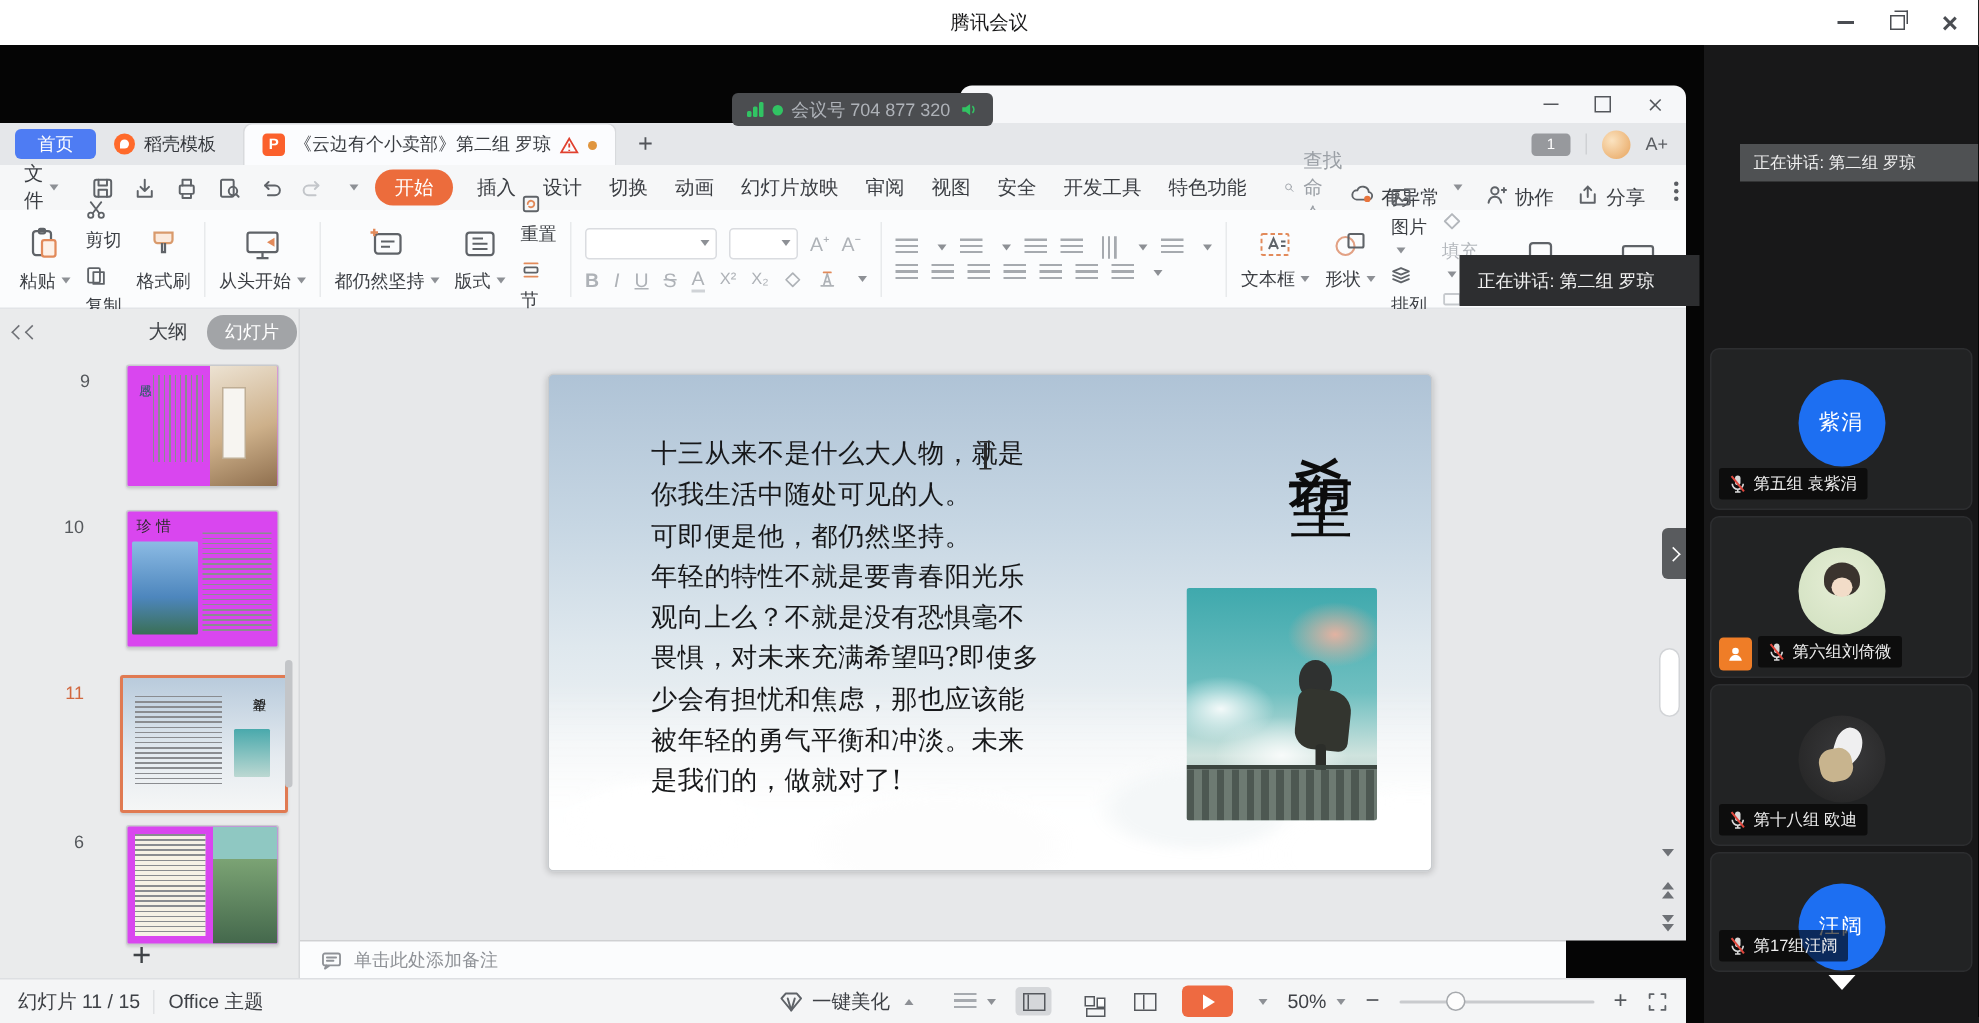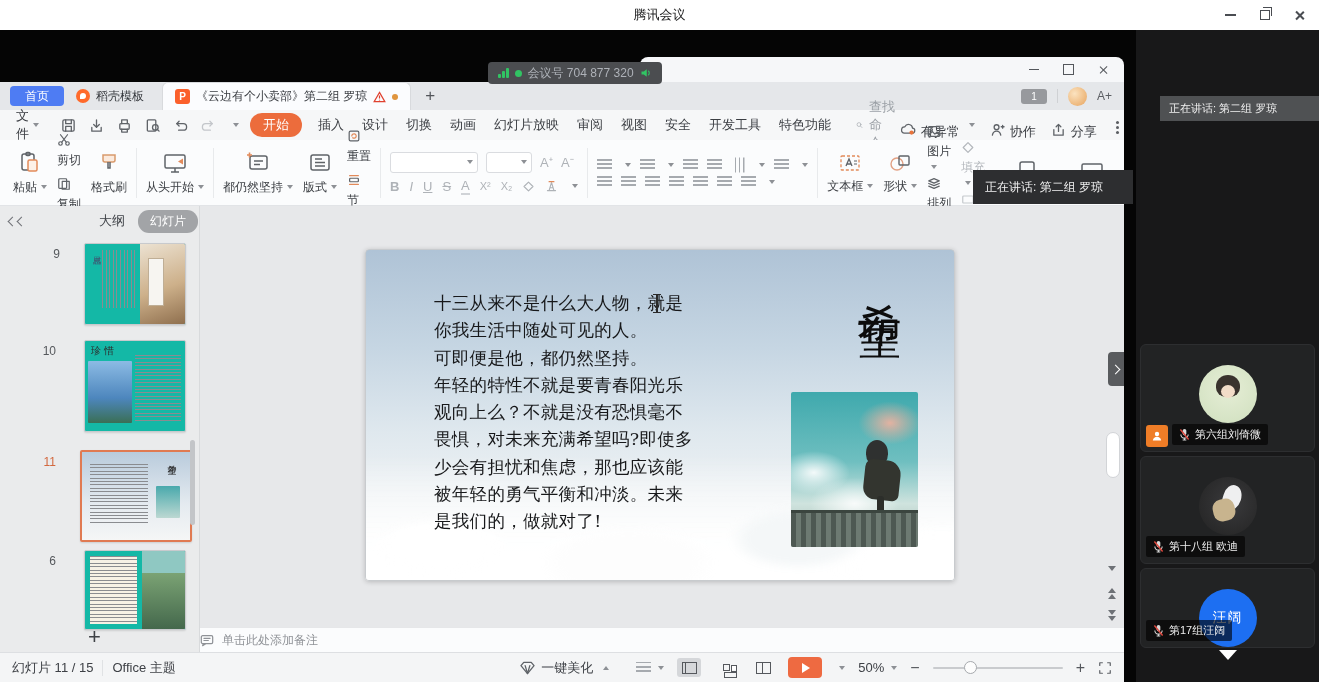--- a/index.html
+++ b/index.html
@@ -74,21 +74,21 @@
   .fbox .car{position:absolute;right:4px;top:7px;}
   .fletter{color:#aeb2b7;font-size:13px;}
   .mi{width:15px;height:12px;background:repeating-linear-gradient(180deg,#a6aaaf 0 1.5px,transparent 1.5px 4.2px);}
   #toast{left:973px;top:170px;width:160px;height:34px;background:#2d2e30;color:#f2f2f2;font-size:12px;display:flex;align-items:center;padding-left:12px;z-index:7;box-sizing:border-box;}
   
   #panel{left:0;top:206px;width:200px;height:446px;background:#eaebec;border-right:1px solid #d8dadc;box-sizing:border-box;}
   .phead{display:flex;align-items:center;height:30px;padding-left:9px;font-size:13px;color:#3f4247;}
   .lchev{width:6px;height:6px;border-left:1.6px solid #6f7176;border-bottom:1.6px solid #6f7176;transform:rotate(45deg);display:inline-block;}
   .pill-slides{background:#a2a4a7;color:#fff;border-radius:11px;padding:3px 12px;font-size:12px;margin-left:13px;}
   .thumb-num{position:absolute;width:24px;text-align:right;font-size:12px;color:#55585c;}
-  .thumb{position:absolute;background:#14b8a6;border:1px solid #c8cacd;border-radius:2px;box-shadow:0 1px 2px rgba(0,0,0,.12);overflow:hidden;}
+  .thumb{position:absolute;background:#d946ef;border:1px solid #c8cacd;border-radius:2px;box-shadow:0 1px 2px rgba(0,0,0,.12);overflow:hidden;}
   .thumb.sel{border:2px solid #e07a52;}
   .strh{background:repeating-linear-gradient(180deg,#8a8c90 0 1px,transparent 1px 3.4px);}
   .strv{background:repeating-linear-gradient(90deg,#8a8c90 0 1px,transparent 1px 3.6px);}
   .vtitle{writing-mode:vertical-rl;font-family:"DejaVu Serif",serif;color:#222;}
   #panel-plus{position:absolute;left:88px;top:624px;font-size:22px;color:#3f4246;}
   #panel-scroll{position:absolute;left:190px;top:440px;width:5px;height:85px;background:#c3c5c8;border-radius:3px;}
   
   #canvas{left:200px;top:206px;width:924px;height:421px;background:#e7e8ea;}
   #slide{position:absolute;left:365px;top:249px;width:588px;height:330px;border:1px solid #c8cbce;border-radius:4px;box-shadow:0 1px 5px rgba(0,0,0,.2);overflow:hidden;background:linear-gradient(180deg,#afc3d6 0%,#c6d6e3 30%,#dfe8ee 55%,#eef2f4 75%,#f7f8f8 100%);}
   .clouds{position:absolute;left:-20px;right:-20px;bottom:-10px;height:135px;filter:blur(3px);background:
@@ -109,21 +109,21 @@
   .rail{position:absolute;left:0;right:0;bottom:0;height:34px;background:repeating-linear-gradient(90deg,#4d5852 0 5px,#6d7a72 5px 10px);border-top:3px solid #3b453f;}
   .girl-head{position:absolute;right:30px;top:48px;width:22px;height:26px;background:#2f3130;border-radius:50% 50% 45% 45%;}
   .girl-body{position:absolute;right:18px;top:68px;width:36px;height:40px;background:#33352f;border-radius:8px 14px 6px 12px;transform:rotate(6deg);}
   .girl-leg{position:absolute;right:34px;top:104px;width:7px;height:26px;background:#2c2e2a;border-radius:3px;}
   #expander{position:absolute;left:1108px;top:352px;width:16px;height:34px;background:#595b5e;border-radius:4px 0 0 4px;display:flex;align-items:center;justify-content:center;z-index:3;}
   .rchev{width:6px;height:6px;border-right:1.8px solid #fff;border-top:1.8px solid #fff;transform:rotate(45deg);margin-right:2px;}
   #vthumb{position:absolute;left:1106px;top:432px;width:12px;height:44px;background:#fff;border:1px solid #d2d4d7;border-radius:7px;}
   .navtri{width:0;height:0;border-left:4px solid transparent;border-right:4px solid transparent;}
   .tri-dn{border-top:5px solid #6e7176;} .tri-up{border-bottom:5px solid #6e7176;}
   
-  #notes{left:200px;top:627px;width:924px;height:25px;background:#fbfcfd;border-top:1px solid #e6e7e9;display:flex;align-items:center;gap:8px;font-size:12px;color:#8f9297;box-sizing:border-box;}
+  #notes{left:200px;top:627px;width:844px;height:25px;background:#fbfcfd;border-top:1px solid #e6e7e9;display:flex;align-items:center;gap:8px;padding-left:14px;font-size:12px;color:#8f9297;box-sizing:border-box;}
   #statusbar{left:0;top:652px;width:1124px;height:30px;background:#f4f5f6;border-top:1px solid #dddfe2;display:flex;align-items:center;font-size:13px;color:#3e4146;padding:0 12px;box-sizing:border-box;}
   .sb-right{margin-left:auto;display:flex;align-items:center;gap:13px;}
   .viewbox{width:24px;height:19px;border-radius:3px;display:flex;align-items:center;justify-content:center;}
   .viewbox.sel{background:#d5d7da;}
   .vb-norm{width:13px;height:10px;border:1.3px solid #55585d;position:relative;}
   .vb-norm::before{content:"";position:absolute;left:2px;top:0;width:1.3px;height:100%;background:#55585d;}
   .grid4{width:4.5px;height:4.5px;border:1.2px solid #55585d;box-shadow:7px 0 0 -1.2px #fff, 0 0 0 0 transparent;position:relative;}
   .grid4::before{content:"";position:absolute;left:6.5px;top:0;width:4.5px;height:4.5px;border:1.2px solid #55585d;}
   .grid4::after{content:"";position:absolute;left:0;top:6.5px;width:11px;height:4.5px;border:1.2px solid #55585d;}
   .vb-book{width:13px;height:10px;border:1.3px solid #55585d;position:relative;}
@@ -641,20 +641,32 @@
       <svg class="ln" width="14" height="14" viewBox="0 0 16 16">
           <path d="M2 5V2h3M11 2h3v3M14 11v3h-3M5 14H2v-3"></path>
         </svg>
     </span>
   </div>
 
   <div class="abs" id="sidebar"></div>
   <div class="abs" id="speak-banner">正在讲话: 第二组 罗琼</div>
 
 
+  <div class="tile" style="top:232px;height:108px">
+    <div class="tile-avatar av-blue">紫涓</div>
+    <div class="tile-label">
+      <svg width="11" height="13" viewBox="0 0 12 14">
+          <rect x="4" y="1" width="4" height="7" rx="2" fill="#d9d9d9"></rect>
+          <path d="M2 7a4 4 0 0 0 8 0" fill="none" stroke="#d9d9d9" stroke-width="1.2"></path>
+          <path d="M6 11v2M4 13h4" stroke="#d9d9d9" stroke-width="1.2"></path>
+          <path d="M1.5 1.5 10.5 12.5" stroke="#e0483e" stroke-width="1.5"></path>
+        </svg>
+      <span>第五组 袁紫涓</span>
+    </div>
+  </div>
 
   <div class="tile" style="top:344px;height:108px">
     <div class="tile-avatar av-girl"></div>
     <div class="obadge">
       <svg width="12" height="12" viewBox="0 0 12 12">
           <circle cx="6" cy="4" r="2.2" fill="#fff"></circle>
           <path d="M1.8 10.5c.5-2.6 2.2-3.8 4.2-3.8s3.7 1.2 4.2 3.8z" fill="#fff"></path>
         </svg>
     </div>
     <div class="tile-label shift">

